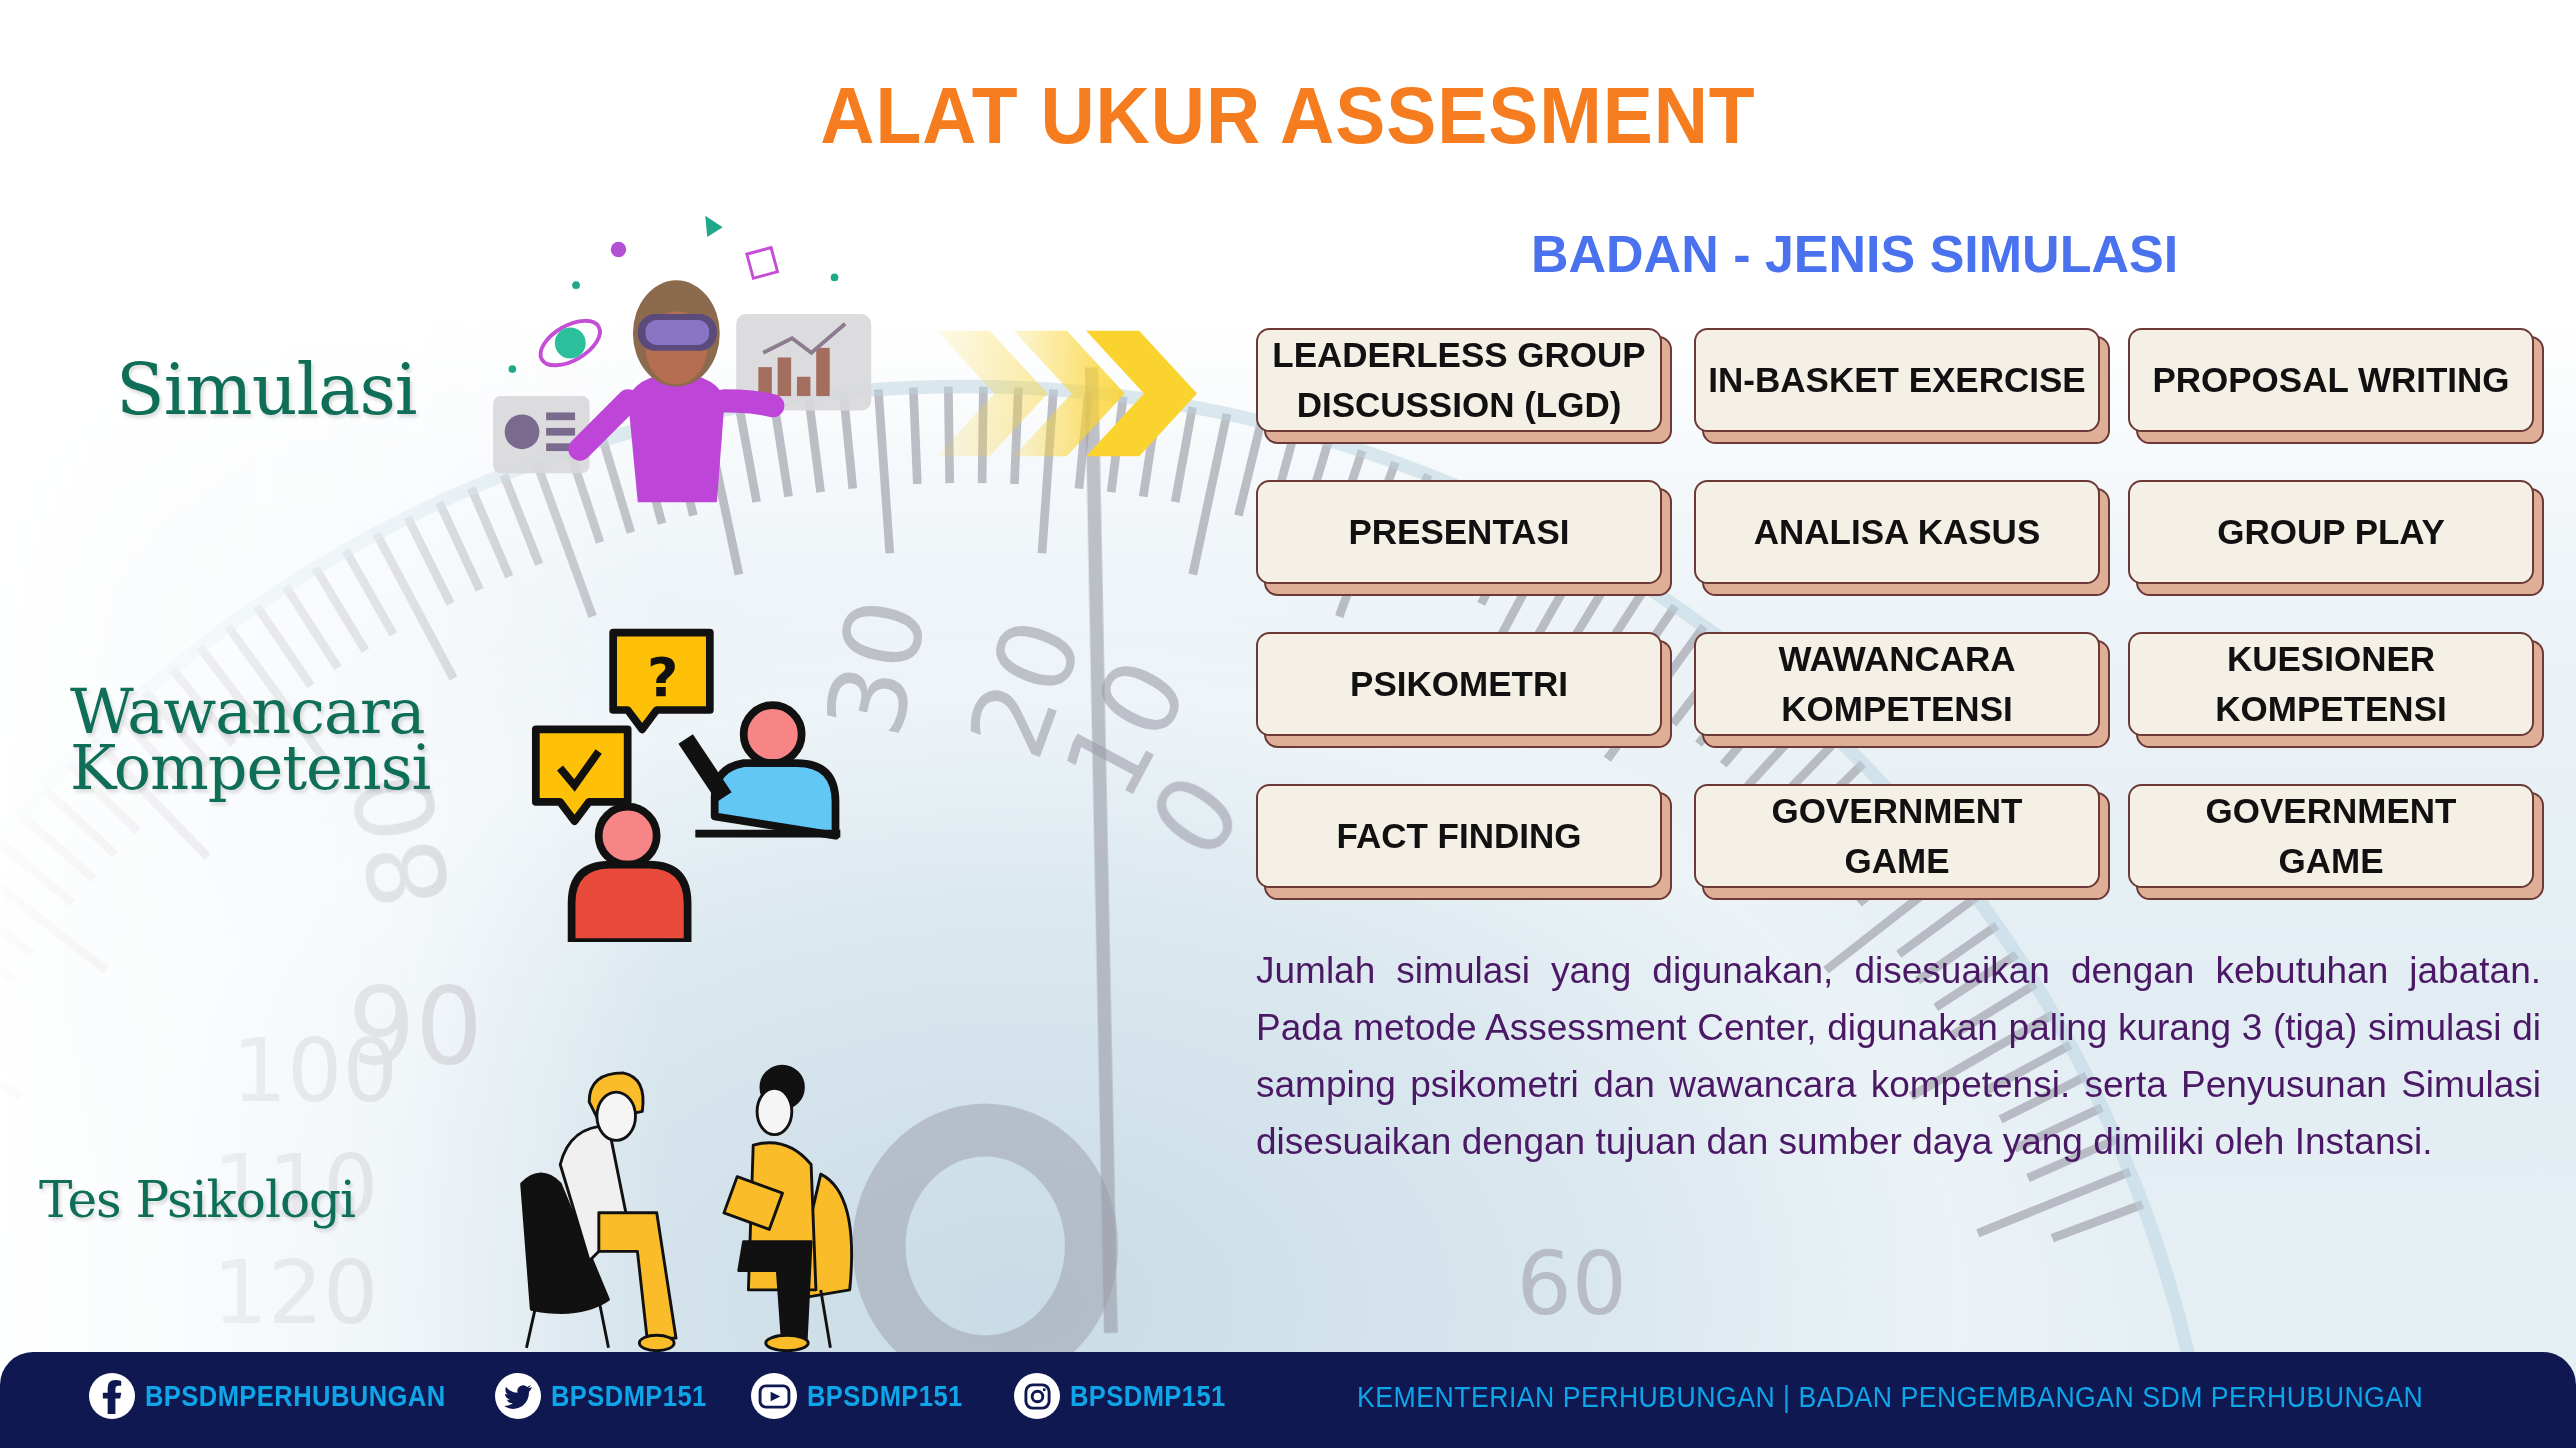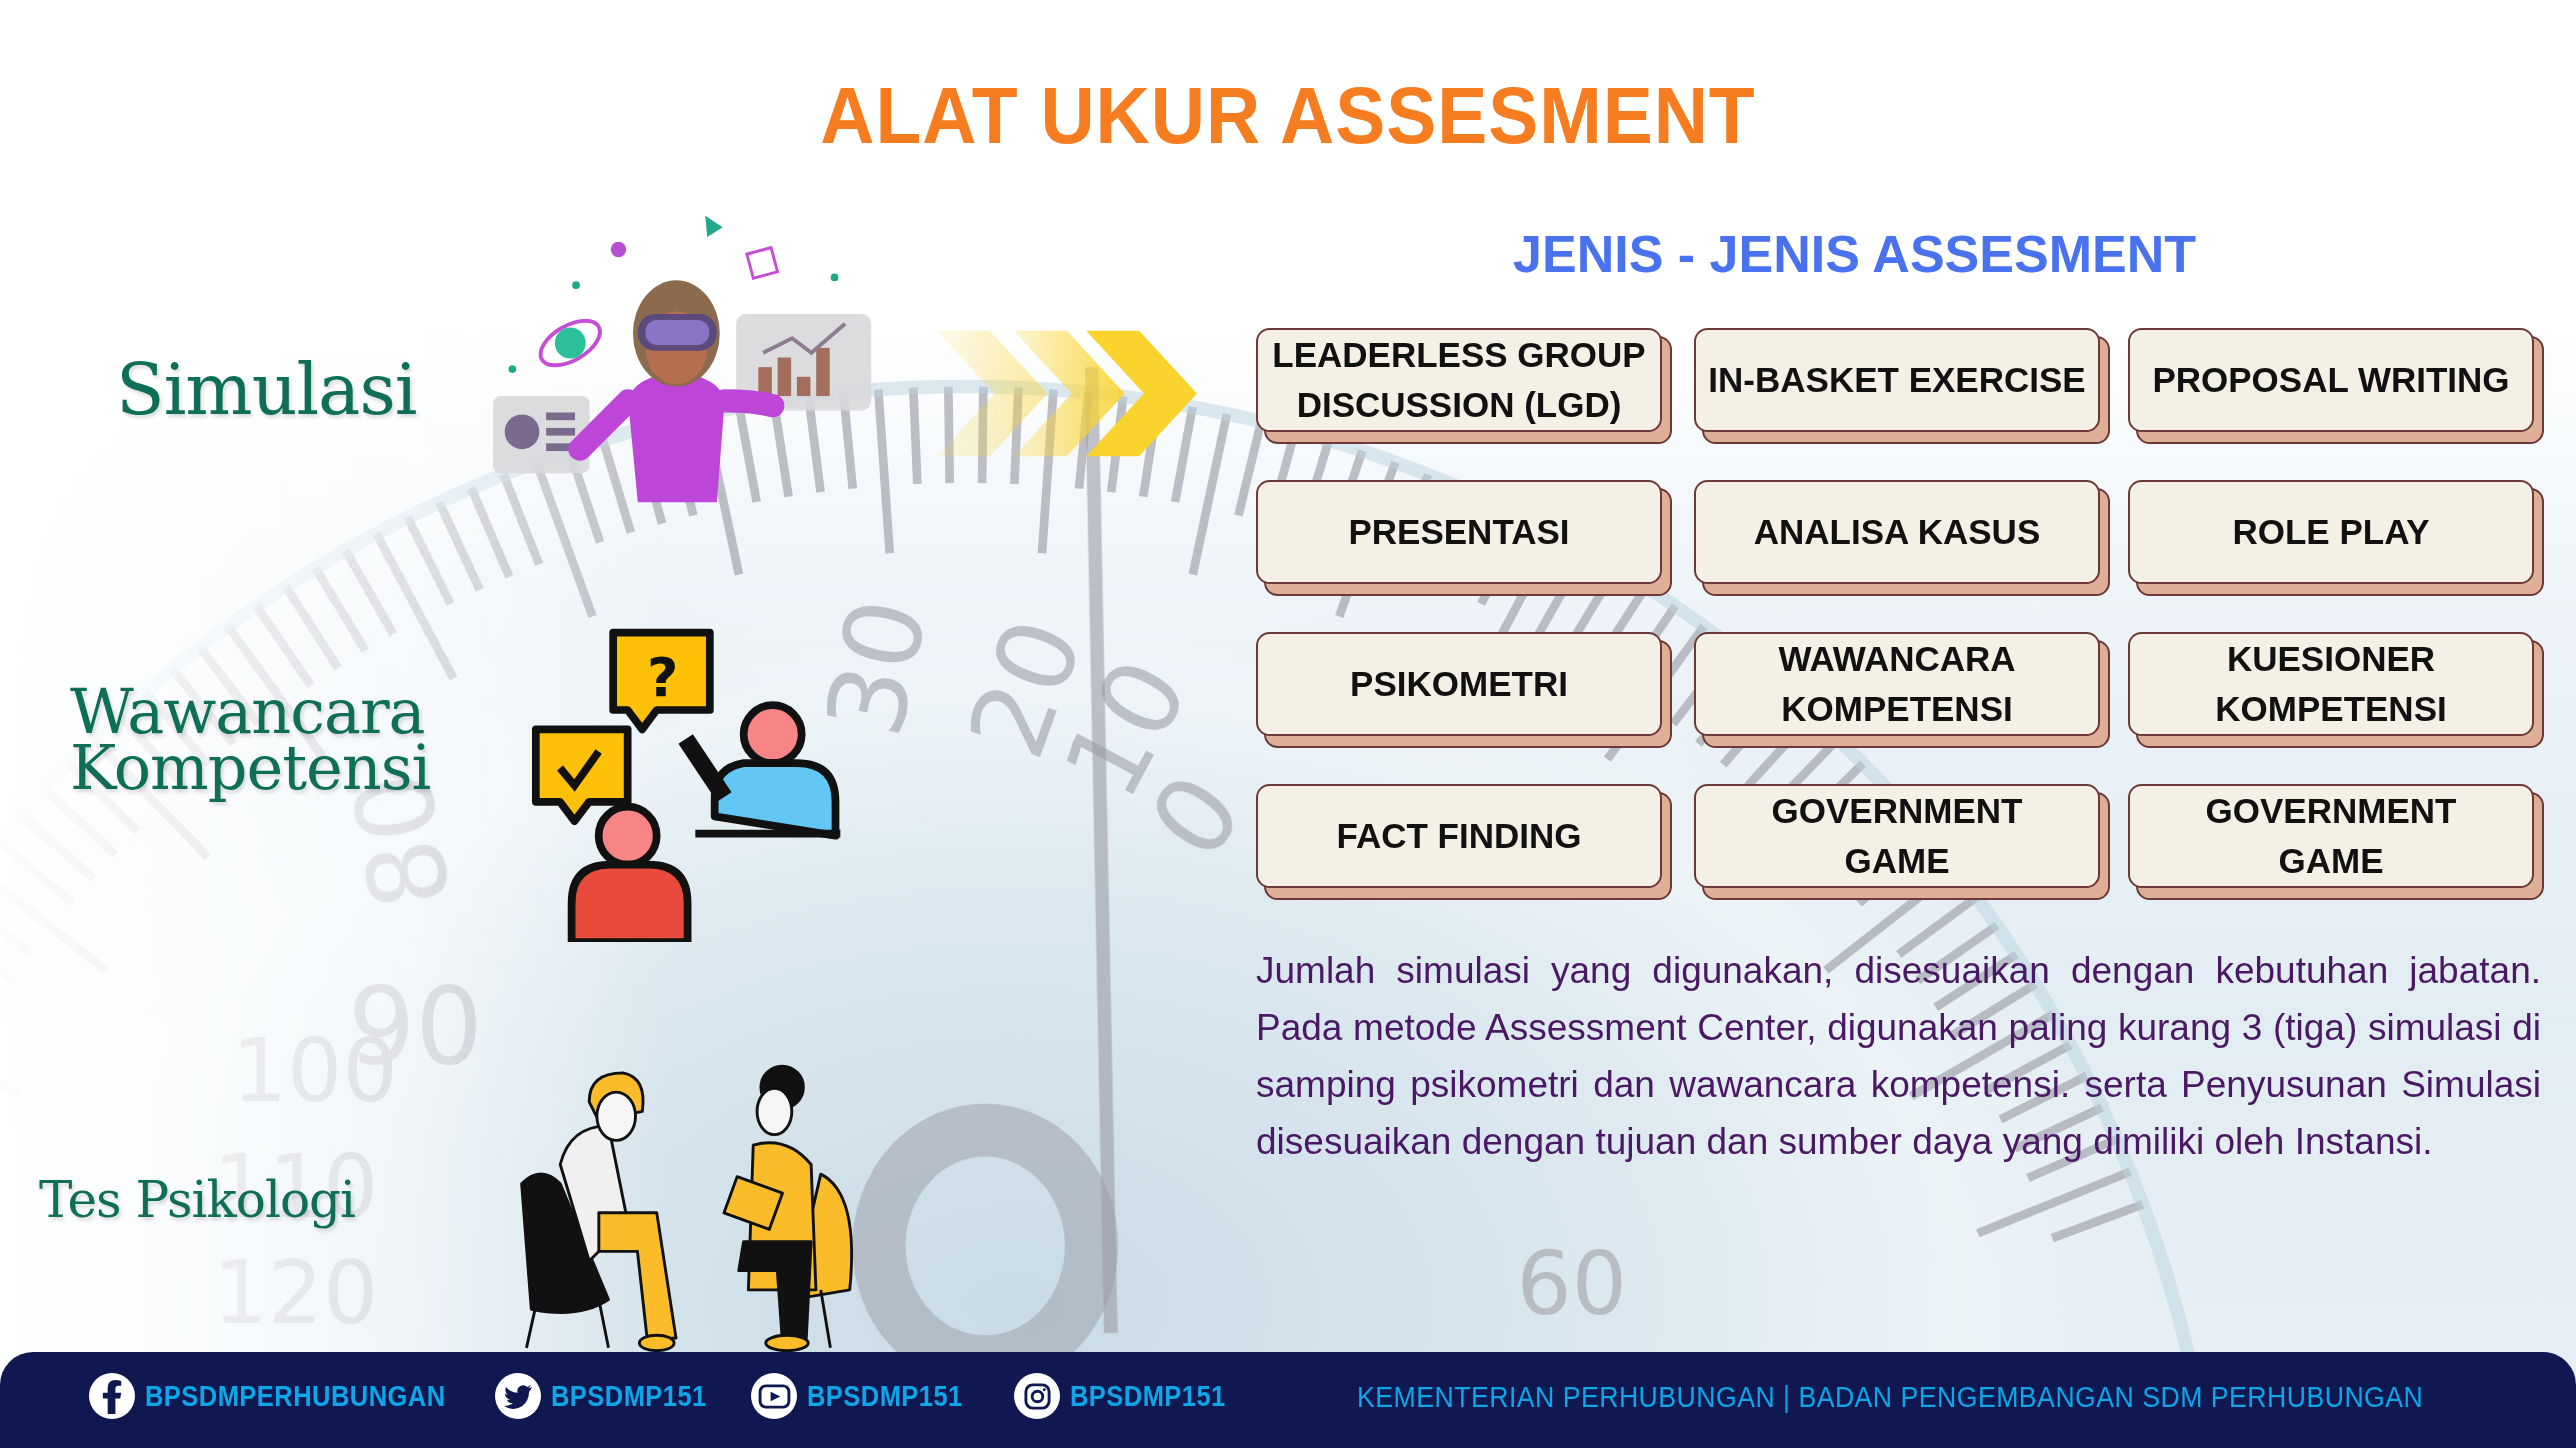--- a/index.html
+++ b/index.html
@@ -192,21 +192,21 @@
       <text x="220" y="1370" font-size="90">120</text>
       <text x="1570" y="1360" font-size="90">60</text>
     </g>
     <ellipse cx="1020" cy="1290" rx="110" ry="120" fill="none" stroke="#9fa3ad" stroke-width="55" opacity="0.55"></ellipse>
     <line x1="1130" y1="380" x2="1150" y2="1380" stroke="#9a9ba5" stroke-width="14" opacity="0.6"></line>
   </svg>
   <div class="fadeleft"></div>
 </div>
 
 <div class="title">ALAT UKUR ASSESMENT</div>
-<div class="subtitle">JENIS - JENIS ASSESMENT</div>
+<div class="subtitle">BADAN - JENIS SIMULASI</div>
 
 <div class="label simulasi">Simulasi</div>
 <div class="label wawancara">
   <div>Wawancara</div>
   <div>Kompetensi</div>
 </div>
 <div class="label tes">Tes Psikologi</div>
 
 <svg class="illus" style="left:483px;top:208px" width="406" height="299" viewBox="0 0 420 310">
   <circle cx="140" cy="43" r="8" fill="#b54fd1"></circle>
@@ -335,21 +335,21 @@
         <div>
           <div>ANALISA KASUS</div>
           <div></div>
         </div>
       </div>
     </div>
   <div class="card" style="left:872px;top:152px">
       <div class="shadow"></div>
       <div class="face">
         <div>
-          <div>ROLE PLAY</div>
+          <div>GROUP PLAY</div>
           <div></div>
         </div>
       </div>
     </div>
 
   <div class="card" style="left:0px;top:304px">
       <div class="shadow"></div>
       <div class="face">
         <div>
           <div>PSIKOMETRI</div>

